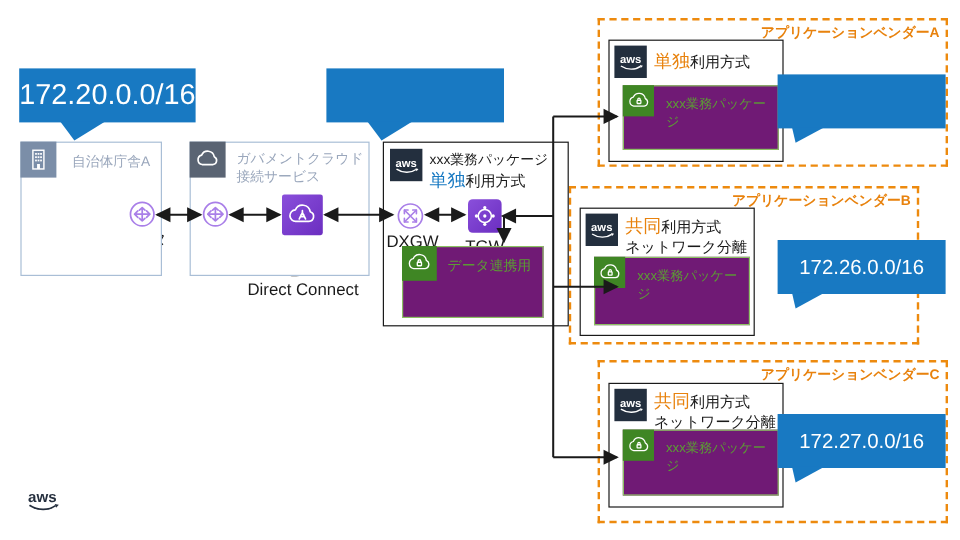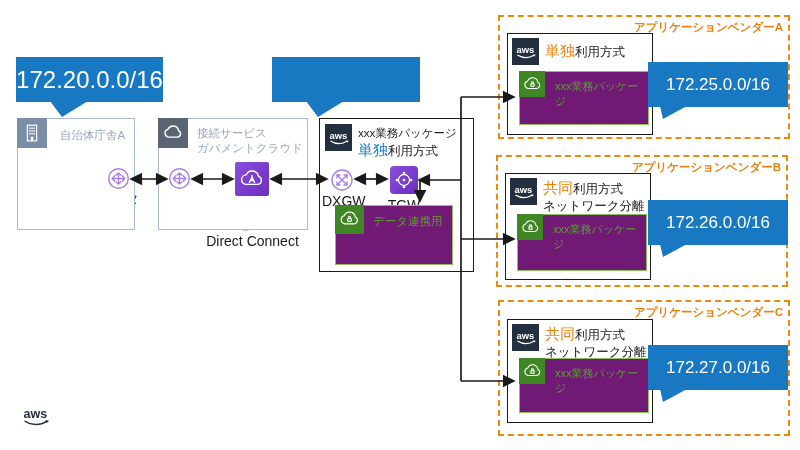--- a/index.html
+++ b/index.html
@@ -78,22 +78,22 @@
   </div>
   <div class="dark-label center" style="position:absolute;left:93px;top:191px;width:50px;">ルーター</div>
 
   <div class="box-light" style="left:158px;top:118px;width:148px;height:110px;">
     <div class="hdr-ico" style="background:#5A6473;">
       <svg width="22" height="22" viewBox="0 0 24 24" fill="none" stroke="#fff" stroke-width="1.5" stroke-linejoin="round">
         <path d="M7,16.5 L17,16.5 A3.8,3.8 0 0 0 18,9.3 A6,6 0 0 0 6.6,7.9 A4.4,4.4 0 0 0 7,16.5 Z"></path>
       </svg>
     </div>
     <div class="gray-label" style="position:absolute;left:38px;top:7px;">
+      <div>ガバメントクラウド</div>
       <div>接続サービス</div>
-      <div>ガバメントクラウド</div>
     </div>
   </div>
 
   <div class="icon-abs" style="left:168px;top:167px;">
     <svg width="23" height="23" viewBox="0 0 24 24" fill="none" stroke="#A97FE8" stroke-width="1.5" stroke-linecap="round" stroke-linejoin="round">
       <circle cx="12" cy="12" r="10.2"></circle>
       <path d="M5.4,12 H18.6 M8.2,9.2 L5.4,12 L8.2,14.8 M15.8,9.2 L18.6,12 L15.8,14.8"></path>
       <path d="M12,6.2 V17.8 M9.6,8.4 L12,6.2 L14.4,8.4 M9.6,15.6 L12,17.8 L14.4,15.6"></path>
     </svg>
   </div>
@@ -174,25 +174,24 @@
             <path d="M7,16.5 L17,16.5 A3.8,3.8 0 0 0 18,9.3 A6,6 0 0 0 6.6,7.9 A4.4,4.4 0 0 0 7,16.5 Z"></path>
             <rect x="10.2" y="11" width="3.6" height="3" rx="0.4"></rect>
             <path d="M10.9,11 V9.9 A1.1,1.1 0 0 1 13.1,9.9 V11"></path>
           </svg>
         </div>
         <div class="green-label" style="position:absolute;left:35px;top:7px;font-size:11px;">xxx業務パッケージ</div>
       </div>
     </div>
   </div>
   <div class="callout small" style="left:648px;top:62px;width:140px;height:45px;">
-    <span>172.25.0.0/16</span>
     <div class="tail small"></div>
   </div>
 
-  <div class="dashed" style="left:496px;top:155px;width:288px;height:128px;">
+  <div class="dashed" style="left:474px;top:155px;width:288px;height:128px;">
     <div class="orange-label" style="position:absolute;right:5px;top:3px;">アプリケーションベンダーB</div>
     <div class="box-dark" style="left:7px;top:16px;width:144px;height:105px;">
       <div class="awssq" style="left:4px;top:4px;width:27px;height:27px;">
         <svg width="24" height="18" viewBox="0 0 28 20">
           <text x="3" y="11" font-size="11" font-weight="bold" fill="#fff">aws</text>
           <path d="M4,13.5 C10,17.5 18,17.5 23,13.8" stroke="#fff" stroke-width="1.4" fill="none"></path>
           <path d="M22.4,12.6 L25.4,13.2 L23.4,15.4 Z" fill="#fff"></path>
         </svg>
       </div>
       <div style="position:absolute;left:37px;top:5px;">

